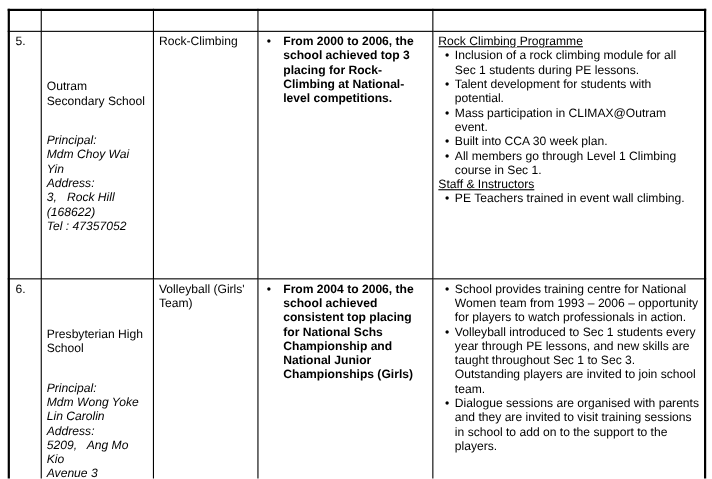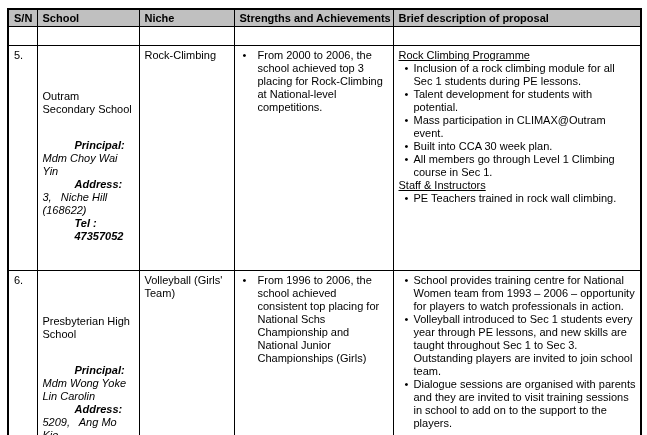--- a/index.html
+++ b/index.html
@@ -51,73 +51,66 @@
     white-space: nowrap;
   }
   tr.header-row { height: 17px; }
   tr.spacer-row { height: 19px; }
   tr.row-5 { height: 225px; }
   tr.row-6 { height: 154px; }
 
   .school-name { white-space: pre-wrap; margin-top: 41px; }
   .contact-block { margin-top: 23px; }
   .contact-line { white-space: pre-wrap; font-style: italic; }
-  .contact-line.bold { font-weight: bold; margin-left: 32px; }
+  .contact-line.bold { font-weight: normal; }
 
   .bullet-item { display: flex; }
   .bullet-item .marker {
     flex: 0 0 auto;
     text-align: left;
   }
   .bullet-item .marker::before { content: "\2022"; }
   .strengths-cell .bullet-item .marker { width: 18px; padding-left: 3px; }
-  .strengths-cell .bullet-item .btext { flex: 1 1 auto; }
+  .strengths-cell .bullet-item .btext { flex: 1 1 auto; font-weight: bold; }
   .proposal-cell .bullet-item .marker { width: 15px; padding-left: 6px; }
   .proposal-cell .bullet-item .btext { flex: 1 1 auto; }
   .plain-line { white-space: pre-wrap; text-decoration: underline; }
 </style>
 </head>
 <body>
 
 <div class="page">
   <table class="doc-table">
     <colgroup>
       <col style="width:29px">
       <col style="width:102px">
       <col style="width:95px">
       <col style="width:159px">
       <col style="width:248px">
     </colgroup>
 
     <tbody>
-        <tr class="header-row">
-      <th>S/N</th>
-      <th>School</th>
-      <th>Niche</th>
-      <th>Strengths and Achievements</th>
-      <th>Brief description of proposal</th>
-    </tr>
 
     <tr class="spacer-row">
       <td></td>
       <td></td>
       <td></td>
       <td></td>
       <td></td>
     </tr>
 
     <tr class="row-5">
       <td class="sn-cell">5.</td>
       <td class="school-cell">
         <div class="school-name">Outram Secondary School</div>
         <div class="contact-block">
           <div class="contact-line bold">Principal:</div>
           <div class="contact-line">Mdm Choy Wai Yin</div>
           <div class="contact-line bold">Address:</div>
-          <div class="contact-line">3,   Niche Hill</div>
+          <div class="contact-line">3,   Rock Hill</div>
           <div class="contact-line">(168622)</div>
           <div class="contact-line bold">Tel : 47357052</div>
         </div>
       </td>
       <td class="niche-cell">Rock-Climbing</td>
       <td class="strengths-cell">
         <div class="bullet-item">
           <span class="marker"></span>
           <span class="btext">From 2000 to 2006, the school achieved top 3 placing for Rock-Climbing at National-level competitions.</span>
         </div>
@@ -140,21 +133,21 @@
           <span class="marker"></span>
           <span class="btext">Built into CCA 30 week plan.</span>
         </div>
         <div class="bullet-item">
           <span class="marker"></span>
           <span class="btext">All members go through Level 1 Climbing course in Sec 1.</span>
         </div>
         <div class="plain-line">Staff &amp; Instructors</div>
         <div class="bullet-item">
           <span class="marker"></span>
-          <span class="btext">PE Teachers trained in rock wall climbing.</span>
+          <span class="btext">PE Teachers trained in event wall climbing.</span>
         </div>
       </td>
     </tr>
 
     <tr class="row-6">
       <td class="sn-cell">6.</td>
       <td class="school-cell">
         <div class="school-name">Presbyterian High School</div>
         <div class="contact-block">
           <div class="contact-line bold">Principal:</div>
@@ -162,21 +155,21 @@
           <div class="contact-line bold">Address:</div>
           <div class="contact-line">5209,   Ang Mo Kio</div>
           <div class="contact-line">Avenue 3  (569845)</div>
           <div class="contact-line bold">Tel : 64543722</div>
         </div>
       </td>
       <td class="niche-cell">Volleyball (Girls' Team)</td>
       <td class="strengths-cell">
         <div class="bullet-item">
           <span class="marker"></span>
-          <span class="btext">From 1996 to 2006, the school achieved consistent top placing for National Schs Championship and National Junior Championships (Girls)</span>
+          <span class="btext">From 2004 to 2006, the school achieved consistent top placing for National Schs Championship and National Junior Championships (Girls)</span>
         </div>
       </td>
       <td class="proposal-cell">
         <div class="bullet-item">
           <span class="marker"></span>
           <span class="btext">School provides training centre for National Women team from 1993 – 2006 – opportunity for players to watch professionals in action.</span>
         </div>
         <div class="bullet-item">
           <span class="marker"></span>
           <span class="btext">Volleyball introduced to Sec 1 students every year through PE lessons, and new skills are taught throughout Sec 1 to Sec 3. Outstanding players are invited to join school team.</span>

